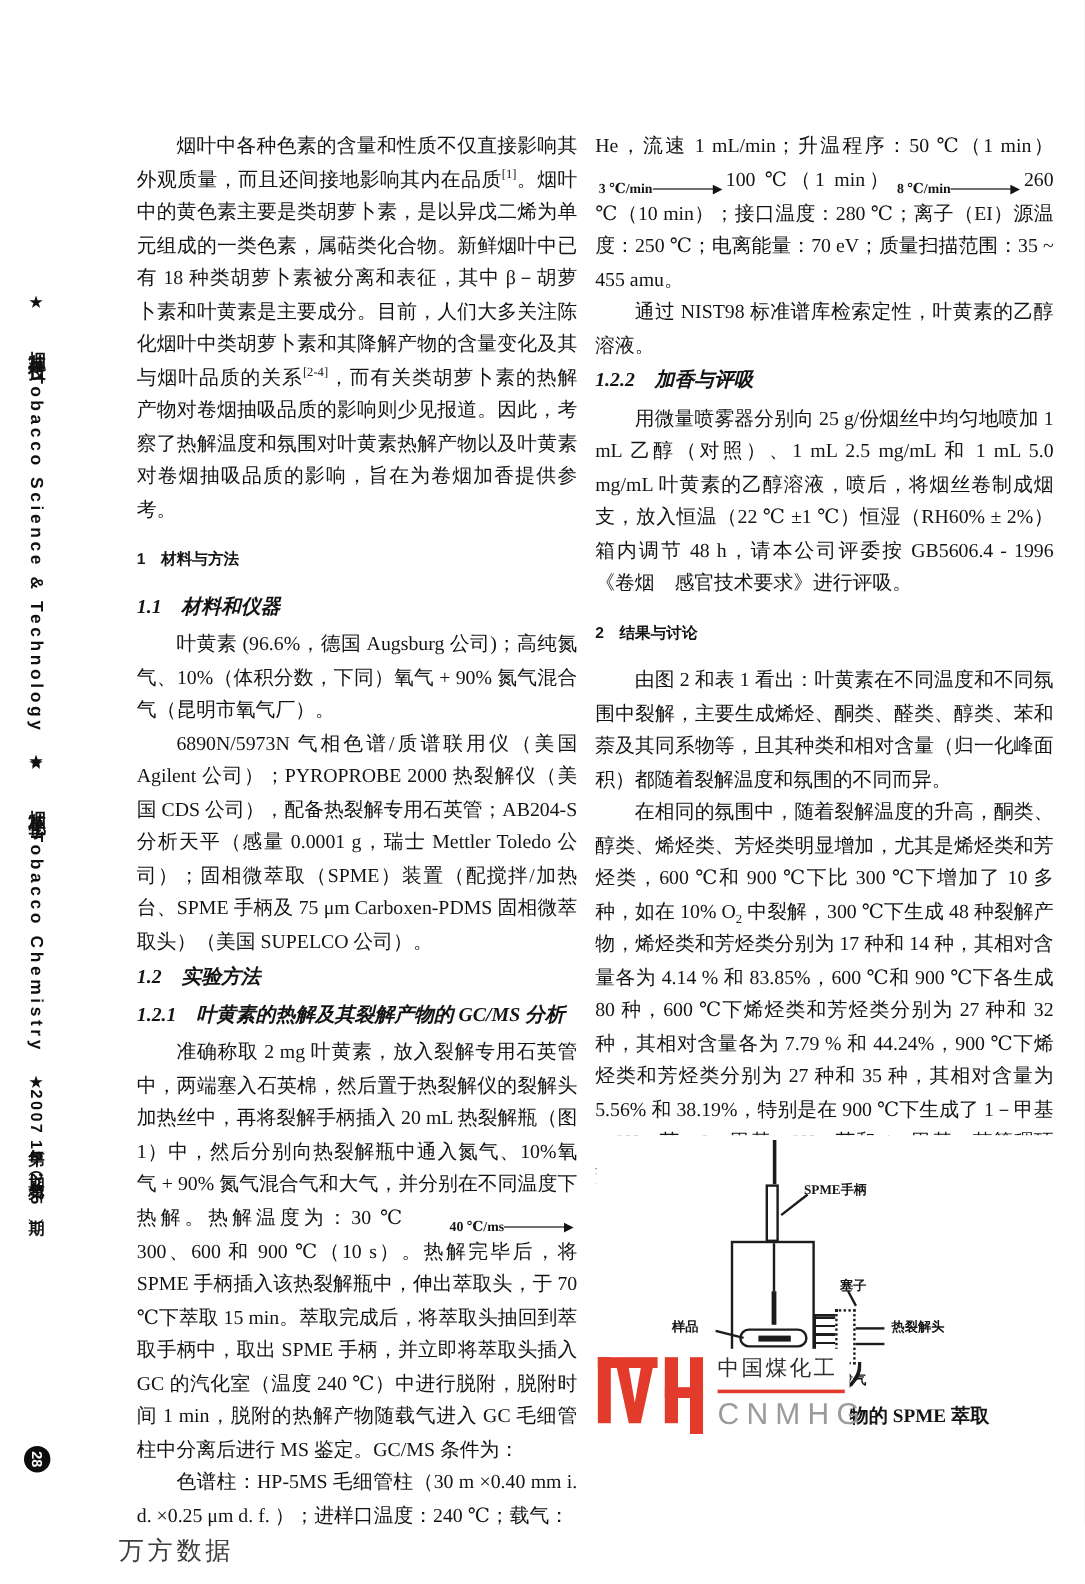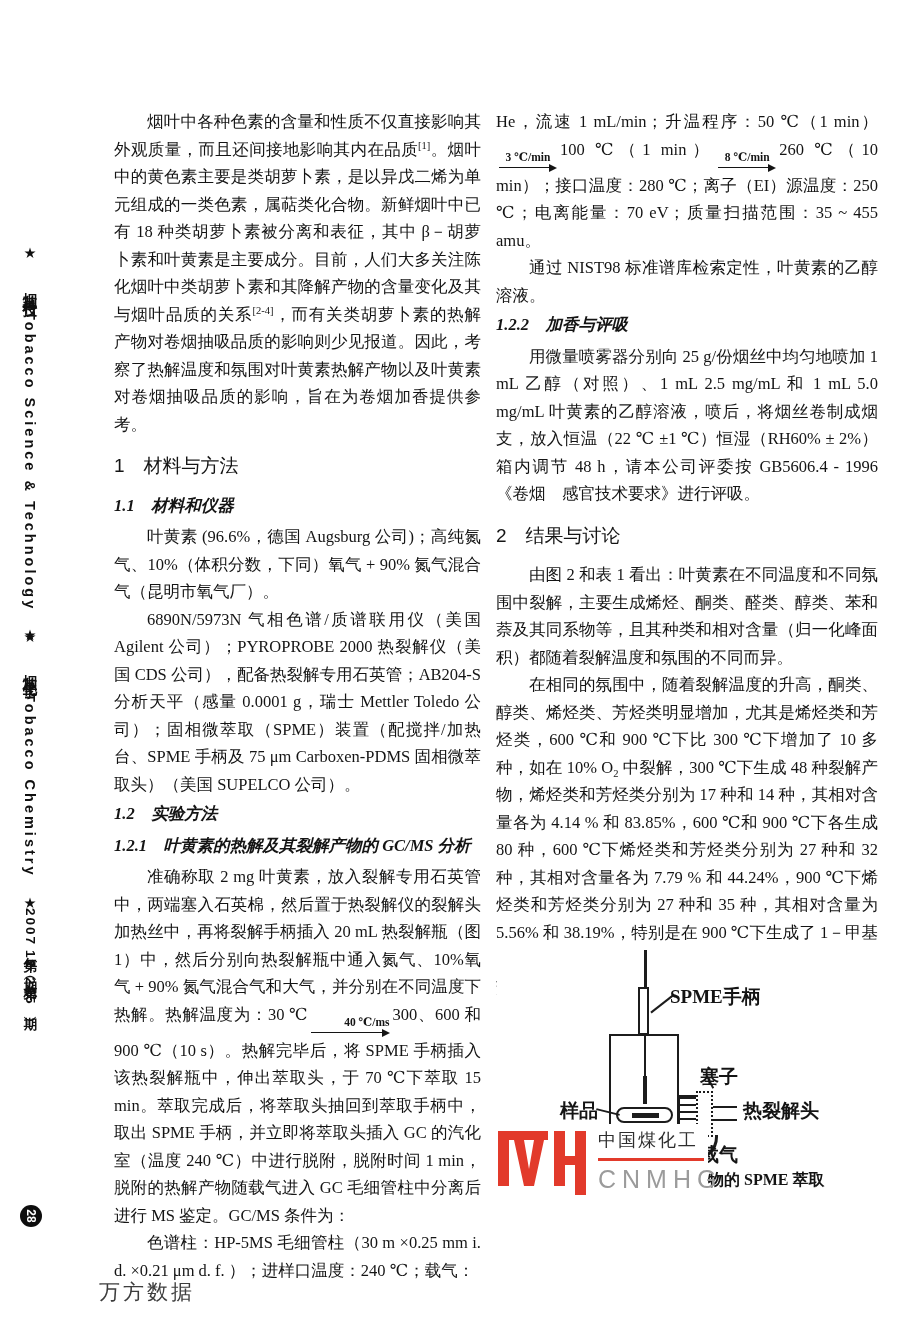--- a/index.html
+++ b/index.html
@@ -36,34 +36,34 @@
   .col {
     position:absolute; top:108px;
     font-size:16.5px; line-height:27.5px;
     text-align:justify; color:#141414;
   }
   .col-left  { left:114px; width:367px; }
   .col-right { left:496px; width:382px; }
   .para { text-indent:2em; margin:0; }
   .para.noindent { text-indent:0; }
   .sec {
-    font-size:19px; font-weight:normal; text-indent:0;
+    font-size:13px; font-weight:bold; text-indent:0;
     margin:14px 0 12px;
     font-family:"Liberation Sans","DejaVu Sans",sans-serif;
   }
   .subsec {
     font-size:16.5px; font-weight:bold; font-style:italic;
     text-indent:0; margin:2px 0 4px;
   }
   sup.ref, sub.chem {
     font-size:10.5px; line-height:0;
   }
   
   .rxn {
-    display:inline-flex; flex-direction:column; align-items:center;
+    display:inline-flex; flex-direction:row; align-items:center;
     vertical-align:-6px; margin:0 3px; line-height:normal;
   }
   .rxn-label {
     font-size:11.5px; font-weight:bold; line-height:12px;
     white-space:nowrap; font-style:normal;
   }
   .rxn-shaft { display:block; position:relative; width:100%; min-width:58px; height:8px; margin-top:1px; }
   .rxn-shaft::before {
     content:""; position:absolute; left:0; right:3px; top:3px;
     border-top:1.7px solid #141414;
@@ -71,21 +71,21 @@
   .rxn-shaft::after {
     content:""; position:absolute; right:0; top:0;
     width:0; height:0;
     border-left:8px solid #141414;
     border-top:4px solid transparent; border-bottom:4px solid transparent;
   }
   
   .figure { position:absolute; left:497px; top:946px; width:398px; height:272px; background:#ffffff; z-index:1; }
   .fig-shape { position:absolute; }
   .fig-label {
-    position:absolute; font-size:19px; font-weight:bold; white-space:nowrap;
+    position:absolute; font-size:11px; font-weight:bold; white-space:nowrap;
     color:#141414;
   }
   .needle-top   { left:147px; top:4px;  width:3px;  height:37px; background:#1c1c1c; }
   .needle-sleeve{ left:141px; top:41px; width:11px; height:48px; background:#fff; border:2px solid #1c1c1c; }
   .bottle       { left:112px; top:88px; width:70px; height:101px; border:2px solid #1c1c1c; background:transparent; }
   .inner-needle { left:147px; top:90px; width:2px;  height:40px; background:#1c1c1c; }
   .inner-tip    { left:146px; top:130px; width:4px; height:28px; background:#1c1c1c; }
   .sample-tube  { left:119px; top:161px; width:57px; height:16px; border:2px solid #1c1c1c; border-radius:8px; background:#fff; }
   .sample-fill  { left:135px; top:167px; width:27px; height:5px; background:#1c1c1c; }
   .handle-leader{ left:151px; top:57px; width:28px; border-top:2px solid #1c1c1c; transform:rotate(-38deg); }
@@ -149,21 +149,21 @@
     <h2 class="sec">1　材料与方法</h2>
     <h3 class="subsec">1.1　材料和仪器</h3>
     <p class="para">叶黄素 (96.6%，德国 Augsburg 公司)；高纯氮气、10%（体积分数，下同）氧气 + 90% 氮气混合气（昆明市氧气厂）。</p>
     <p class="para">6890N/5973N 气相色谱/质谱联用仪（美国 Agilent 公司）；PYROPROBE 2000 热裂解仪（美国 CDS 公司），配备热裂解专用石英管；AB204-S 分析天平（感量 0.0001 g，瑞士 Mettler Toledo 公司）；固相微萃取（SPME）装置（配搅拌/加热台、SPME 手柄及 75 μm Carboxen-PDMS 固相微萃取头）（美国 SUPELCO 公司）。</p>
     <h3 class="subsec">1.2　实验方法</h3>
     <h4 class="subsec">1.2.1　叶黄素的热解及其裂解产物的 GC/MS 分析</h4>
     <p class="para">准确称取 2 mg 叶黄素，放入裂解专用石英管中，两端塞入石英棉，然后置于热裂解仪的裂解头加热丝中，再将裂解手柄插入 20 mL 热裂解瓶（图 1）中，然后分别向热裂解瓶中通入氮气、10%氧气 + 90% 氮气混合气和大气，并分别在不同温度下热解。热解温度为：30 ℃<span class="rxn">
           <span class="rxn-label">40 ℃/ms</span>
           <span class="rxn-shaft"></span>
         </span>300、600 和 900 ℃（10 s）。热解完毕后，将 SPME 手柄插入该热裂解瓶中，伸出萃取头，于 70 ℃下萃取 15 min。萃取完成后，将萃取头抽回到萃取手柄中，取出 SPME 手柄，并立即将萃取头插入 GC 的汽化室（温度 240 ℃）中进行脱附，脱附时间 1 min，脱附的热解产物随载气进入 GC 毛细管柱中分离后进行 MS 鉴定。GC/MS 条件为：</p>
-    <p class="para">色谱柱：HP-5MS 毛细管柱（30 m ×0.25 mm i. d. ×0.21 μm d. f. ）；进样口温度：240 ℃；载气：</p>
+    <p class="para">色谱柱：HP-5MS 毛细管柱（30 m ×0.40 mm i. d. ×0.25 μm d. f. ）；进样口温度：240 ℃；载气：</p>
   </div>
 
   <div class="col col-right">
     <p class="para noindent">He，流速 1 mL/min；升温程序：50 ℃（1 min）<span class="rxn">
           <span class="rxn-label">3 ℃/min</span>
           <span class="rxn-shaft"></span>
         </span>100 ℃（1 min）<span class="rxn">
           <span class="rxn-label">8 ℃/min</span>
           <span class="rxn-shaft"></span>
         </span>260 ℃（10 min）；接口温度：280 ℃；离子（EI）源温度：250 ℃；电离能量：70 eV；质量扫描范围：35 ~ 455 amu。</p>

